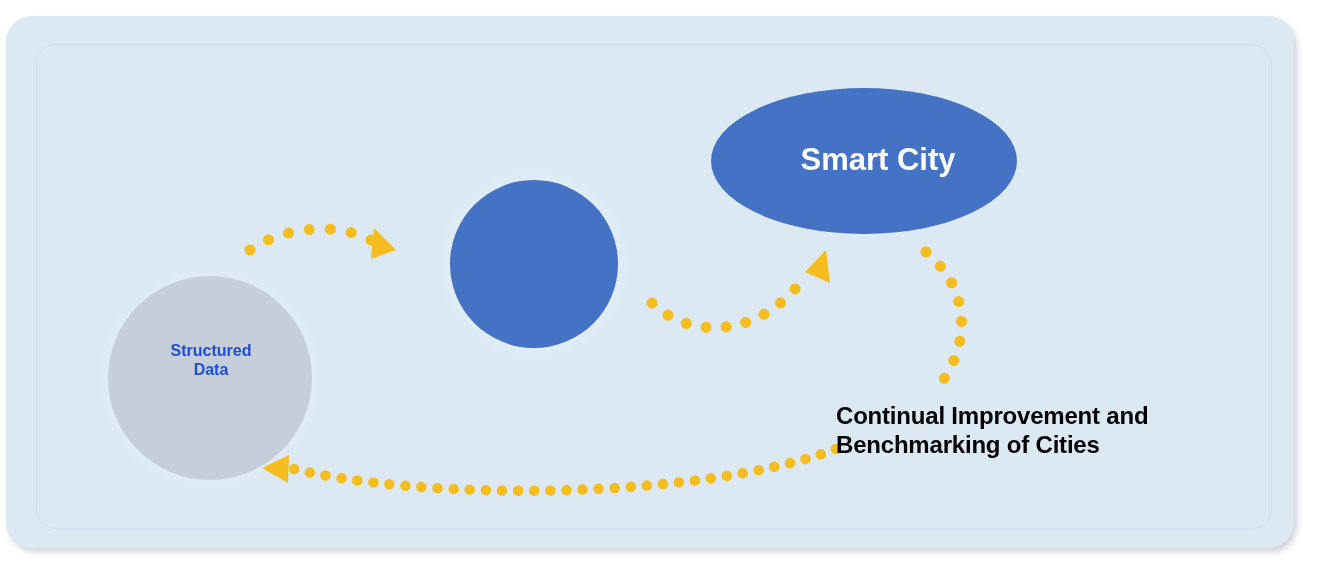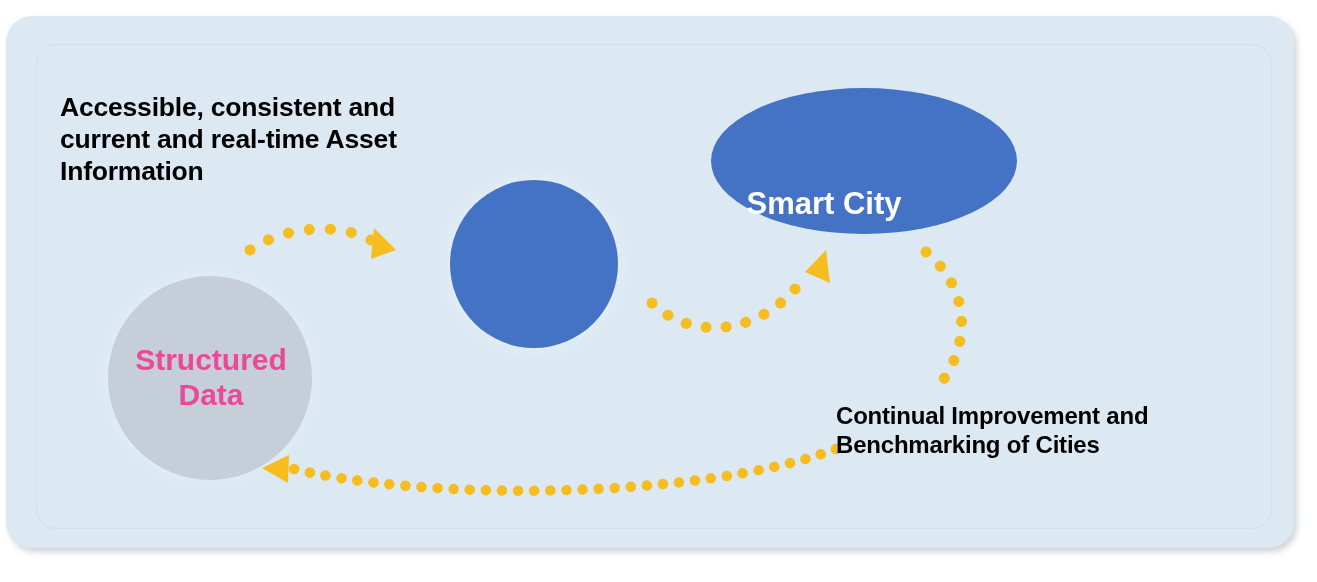--- a/index.html
+++ b/index.html
@@ -76,40 +76,39 @@
   }
   
   .node-label {
     position: absolute;
     font-weight: bold;
     text-align: center;
     line-height: 1.18;
     pointer-events: none;
   }
   #label-smart-city {
-    left: 674px;
+    left: 728px;
     top: 142px;
     width: 300px;
     font-size: 31px;
     color: #ffffff;
-    margin-top: 44px;
   }
   #label-digital-twin {
     left: 452px;
     top: 222px;
     width: 166px;
     font-size: 25.5px;
     color: #ffffff;
   }
   #label-structured-data {
     left: 112px;
     top: 342px;
     width: 198px;
-    font-size: 30px;
-    color: #ec4899;
+    font-size: 16px;
+    color: #1d4ed8;
   }
 </style>
 </head>
 <body>
 
 <div id="stage">
 
   <div class="outer-panel"></div>
   <div class="inner-panel"></div>
 
@@ -143,21 +142,20 @@
     <g>
       <path d="M 926,252 C 972,290 972,348 934,392" fill="none" stroke="#f5bd1f" stroke-width="11" stroke-linecap="round" stroke-dasharray="0.1 20"></path>
     </g>
 
     <g>
       <path d="M 836,449 C 700,500 420,502 286,467" fill="none" stroke="#f5bd1f" stroke-width="10.5" stroke-linecap="round" stroke-dasharray="0.1 16"></path>
       <polygon points="262,468 289,455 288,483" fill="#f5bd1f"></polygon>
     </g>
   </svg>
 
-  <div class="caption" id="caption-asset-info">Accessible, consistent and current and real-time Asset Information</div>
 
 
   <div class="caption" id="caption-continual">Continual Improvement and Benchmarking of Cities</div>
 
   <div class="node-label" id="label-smart-city">
     <div>Smart City</div>
   </div>
 
 
   <div class="node-label" id="label-structured-data">

